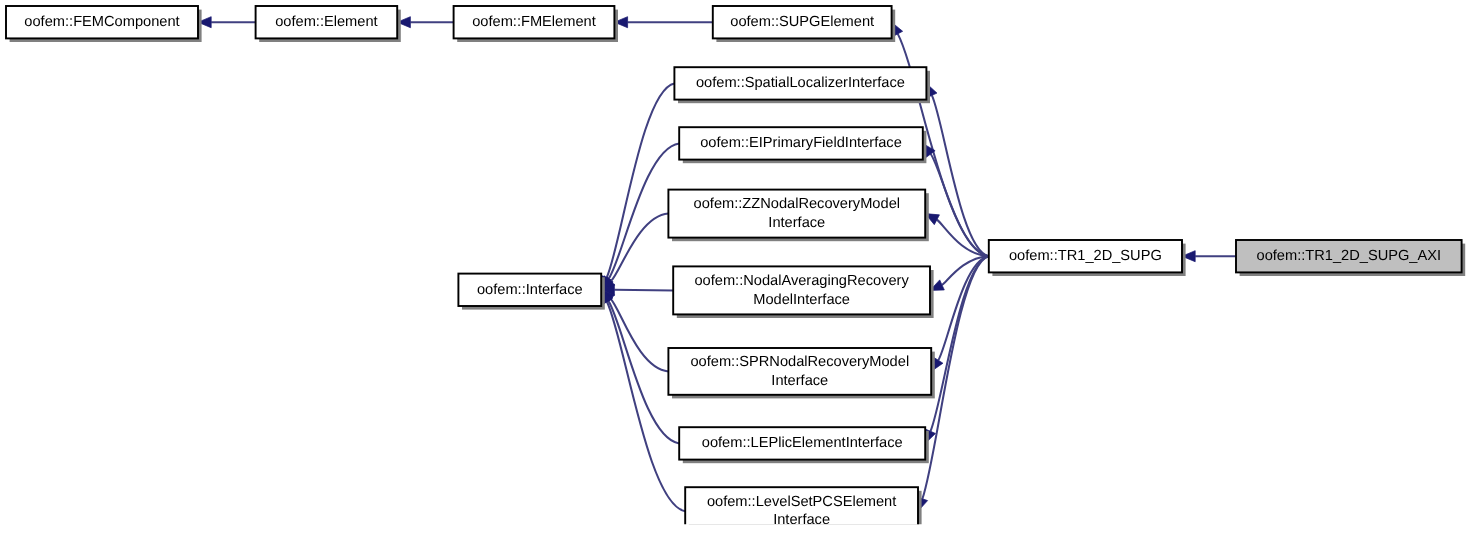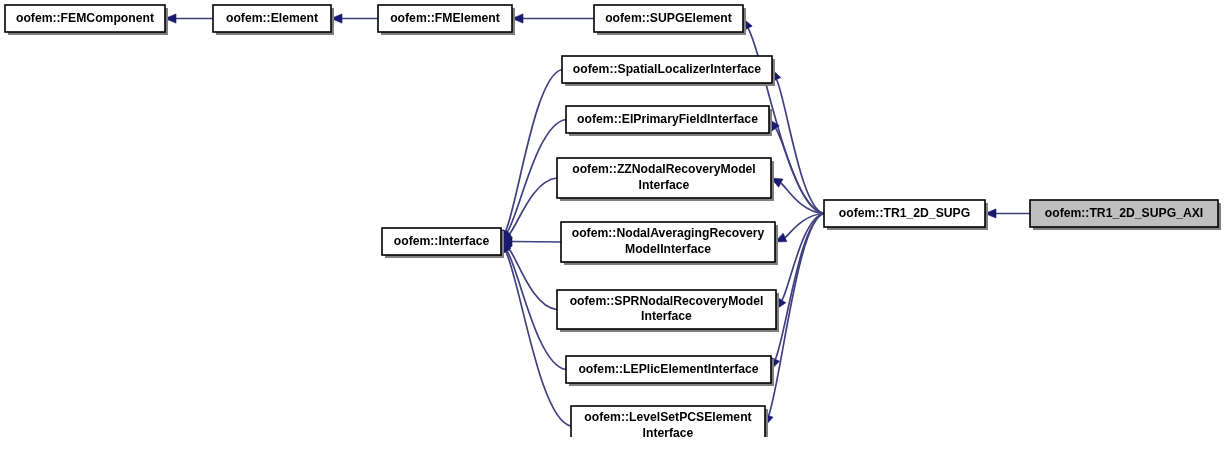--- a/index.html
+++ b/index.html
@@ -7,21 +7,20 @@
     padding: 0;
     background: #ffffff;
   }
   #diagram-root {
     position: relative;
     width: 1228px;
     height: 437px;
     background: #ffffff;
     font-family: "Liberation Sans", sans-serif;
     overflow: hidden;
-    font-weight: bold;
   }
   svg#graph {
     position: absolute;
     top: 0;
     left: 0;
     width: 1228px;
     height: 453px;
     display: block;
   }
   .node-box {

